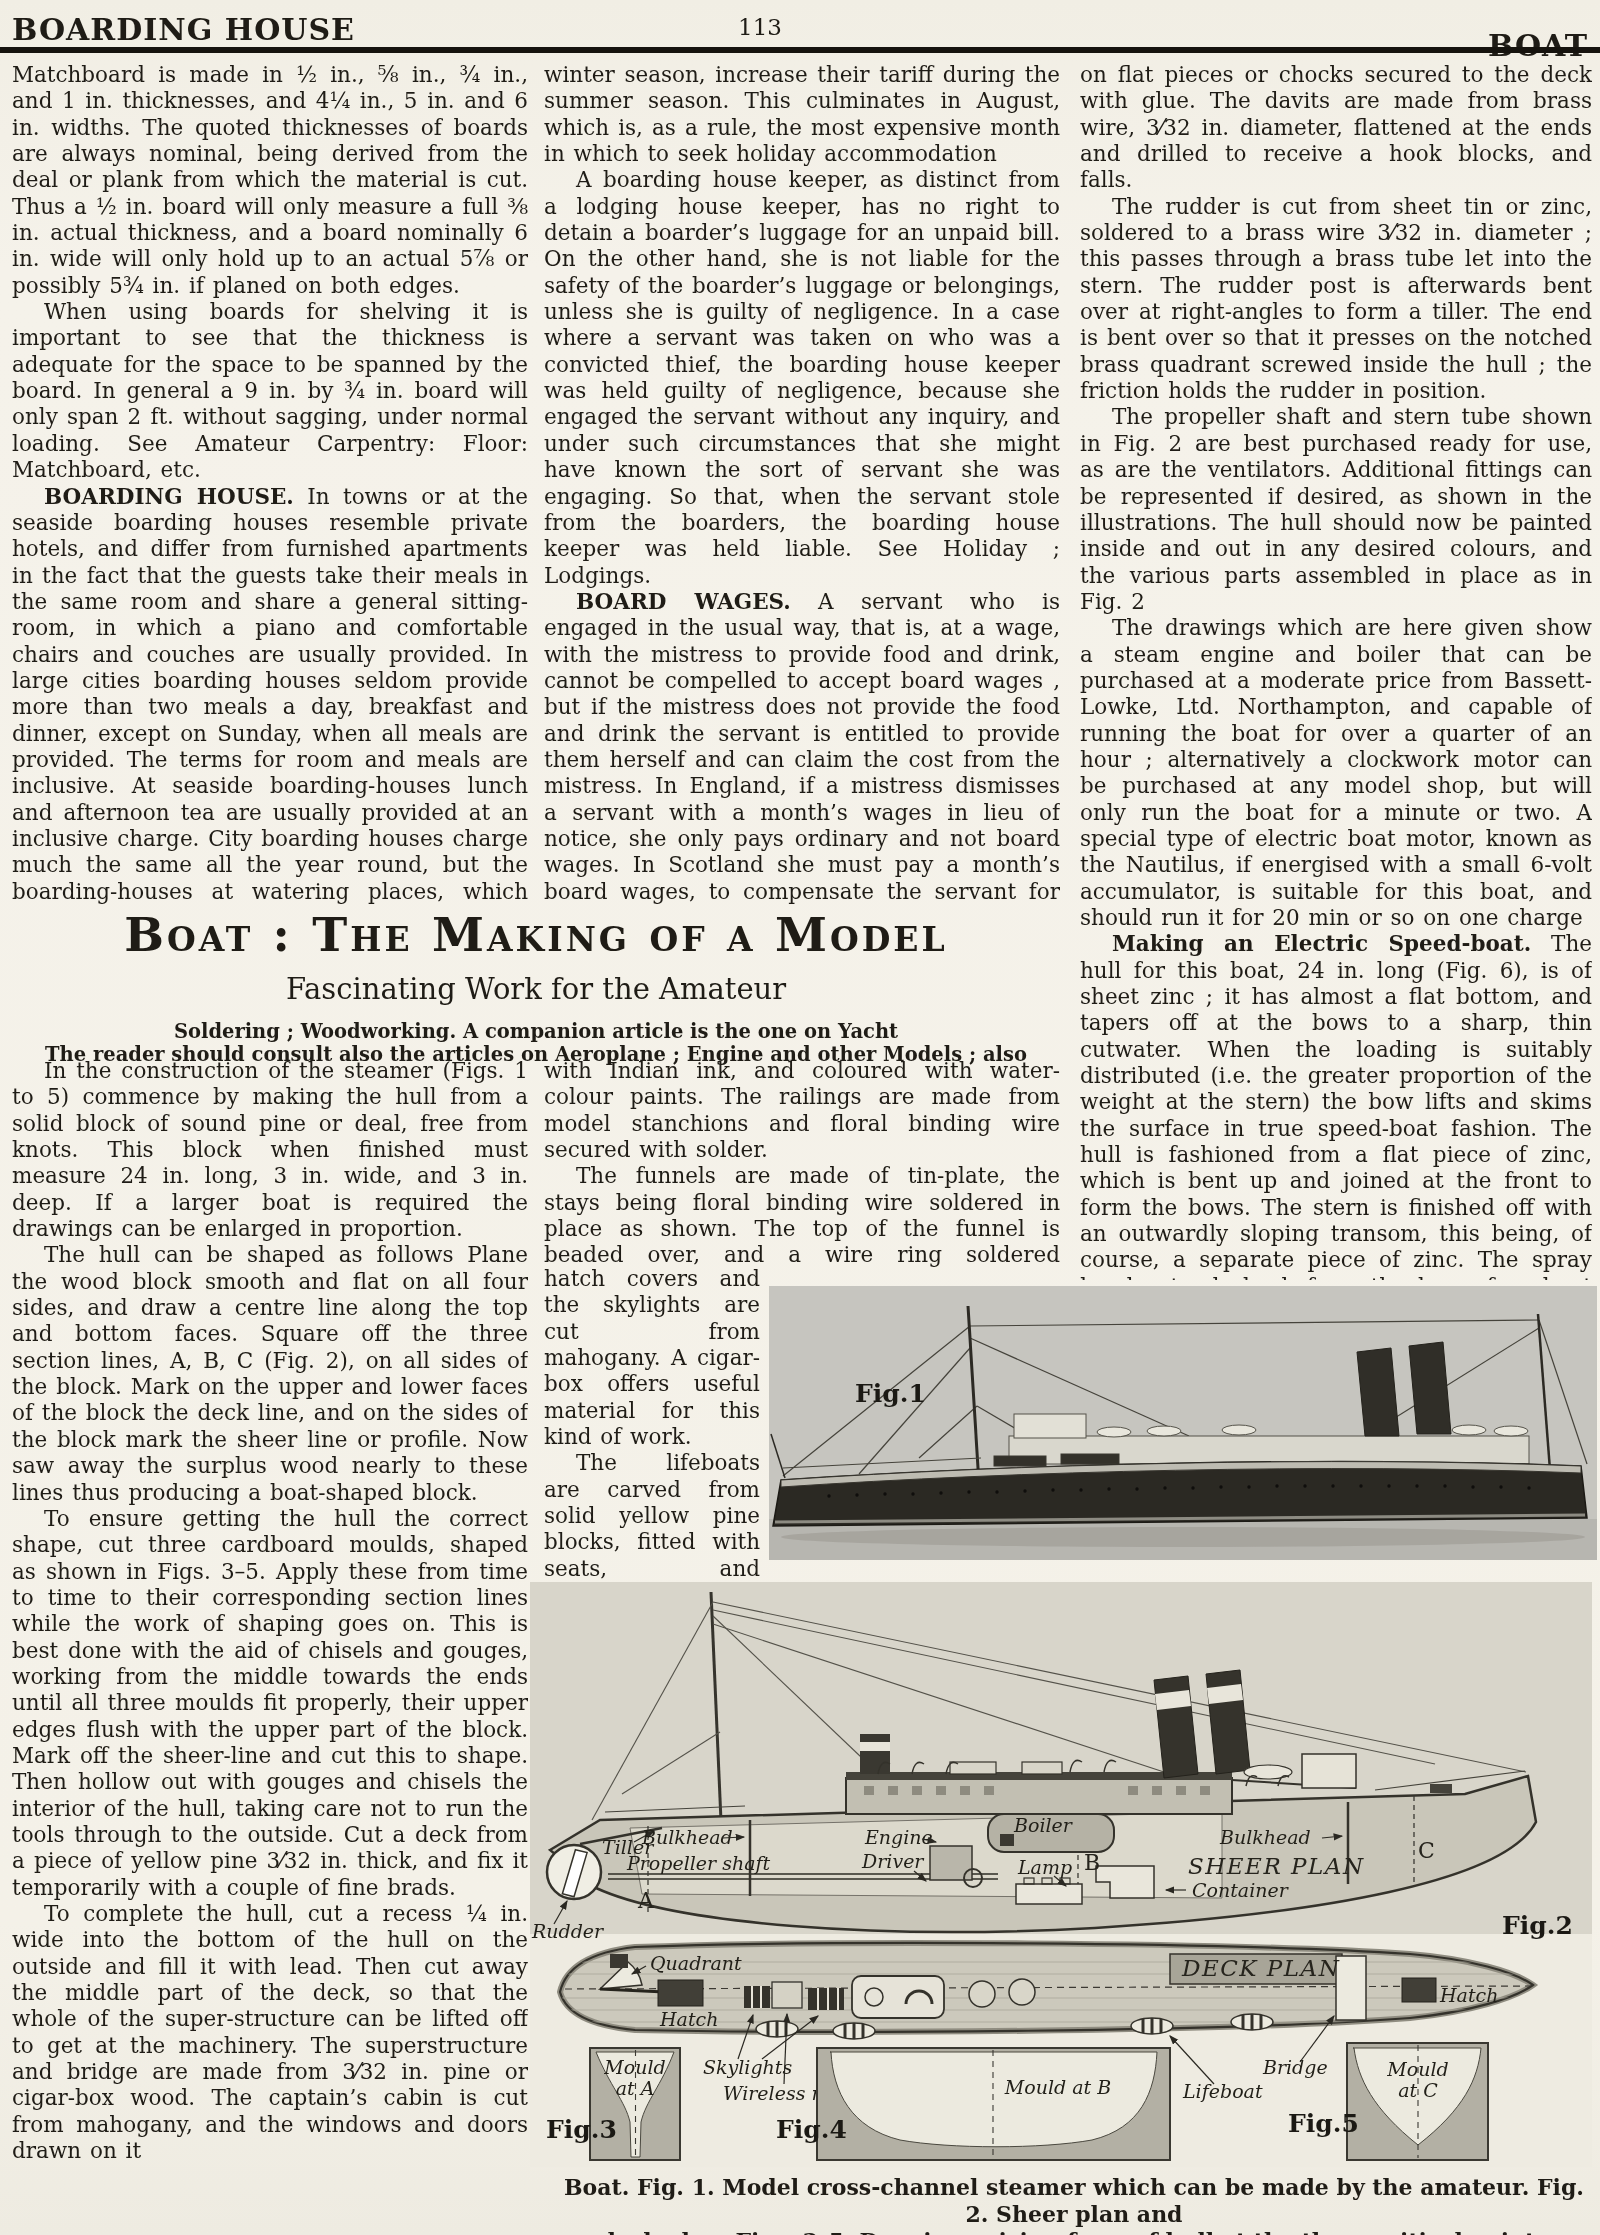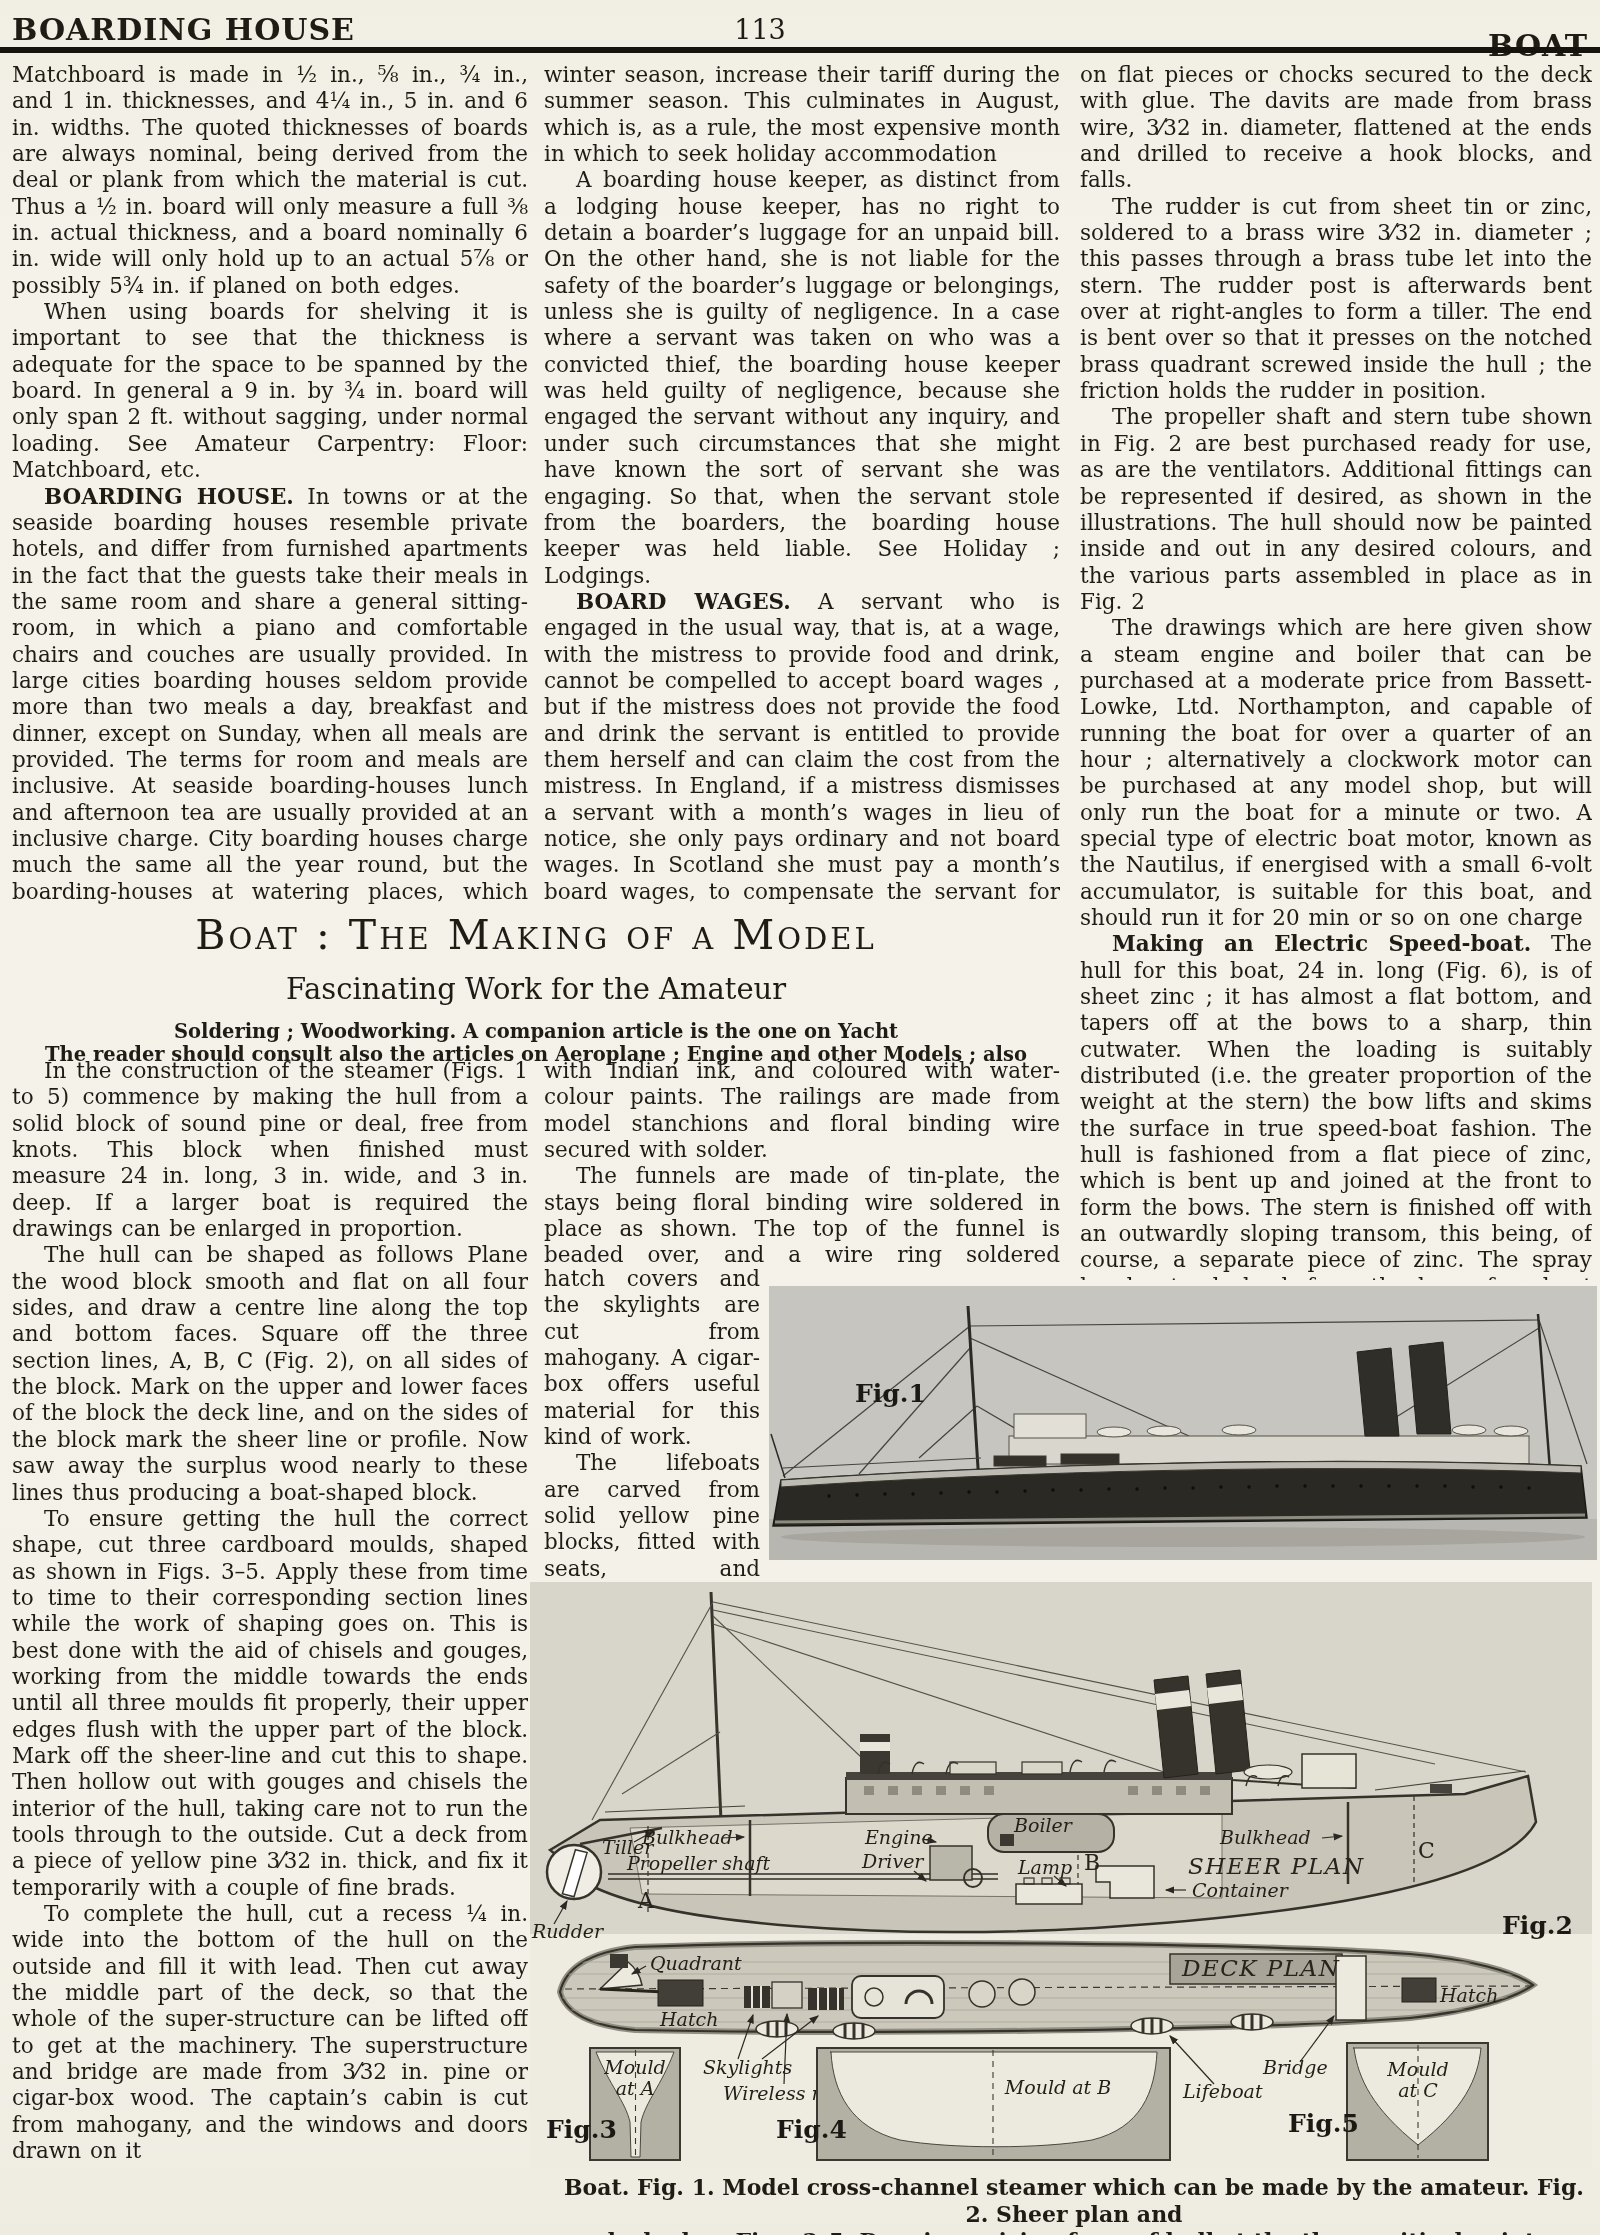--- a/index.html
+++ b/index.html
@@ -5,32 +5,32 @@
   * { margin:0; padding:0; box-sizing:border-box; }
   html,body { background:#6f6b63; }
   .page {
     position:relative; width:1600px; height:2235px; margin:0 auto;
     background:linear-gradient(180deg,#f1eee4,#f5f2ea 12%,#f4f1e8 86%,#eeebe1);
     font-family:"DejaVu Serif","Liberation Serif",serif;
     color:#1f1c16; overflow:hidden;
   }
   .abs { position:absolute; }
   .hdr-left { left:12px; top:12px; font-size:30px; font-weight:bold; letter-spacing:1px; }
-  .hdr-num  { left:690px; top:14px; width:140px; text-align:center; font-size:27px; }
+  .hdr-num  { left:690px; top:14px; width:140px; text-align:center; font-size:23px; }
   .hdr-right{ right:12px; top:12px; font-size:30px; font-weight:bold; letter-spacing:1px;margin-top:16px; }
   .rule { left:0; top:47px; width:1600px; height:6px; background:#16130e; }
   .col { text-align:justify; font-size:21.5px; line-height:26.35px; word-spacing:2px; overflow:hidden; }
   .col p { text-indent:32px; }
   .col p.noind { text-indent:0; }
   .lead { font-weight:bold; }
   .c1 { left:12px;  top:62px;  width:516px; height:846px; }
   .c2 { left:544px; top:62px;  width:516px; height:846px; }
   .c3 { left:1080px;top:62px;  width:512px; height:1218px; }
   .title-block { left:12px; top:908px; width:1048px; text-align:center; }
-  .boat-title { font-size:41px; font-weight:normal; font-variant:small-caps; letter-spacing:3px; line-height:54px; }
+  .boat-title { font-size:47px; font-weight:bold; font-variant:small-caps; letter-spacing:3px; line-height:54px; }
   .boat-sub   { margin-top:10px; font-size:29px; font-weight:normal; line-height:34px; }
   .boat-note  { margin-top:14px; font-size:19.5px; font-weight:bold; line-height:23px; }
   .ca { left:12px;  top:1058px; width:516px; height:1177px; }
   .cb { left:544px; top:1058px; width:516px; height:212px; }
   .cbn{ left:544px; top:1266px; width:216px; height:318px; }
   .fig1 { left:762px; top:1286px; width:828px; height:274px;padding-left:7px; }
   .fig2 { left:530px; top:1582px; width:1062px; height:585px; }
   .caption { left:556px; top:2174px; width:1036px; text-align:center;
              font-size:22px; font-weight:bold; line-height:27px; }
   svg text { font-family:"DejaVu Serif","Liberation Serif",serif; }

